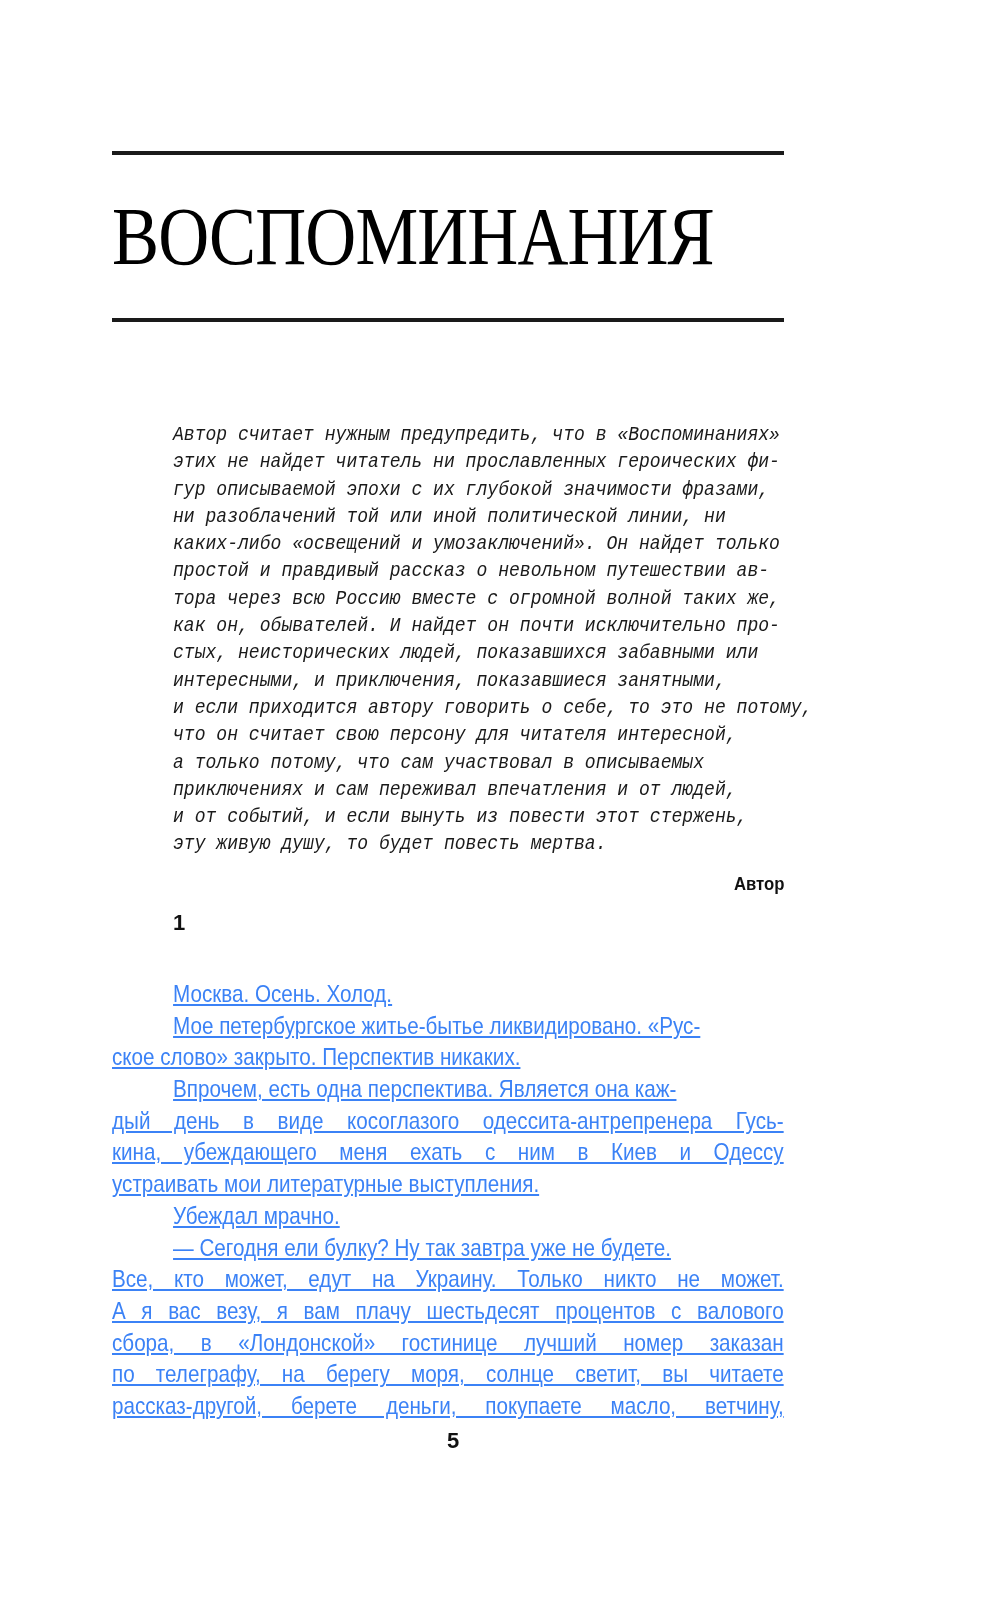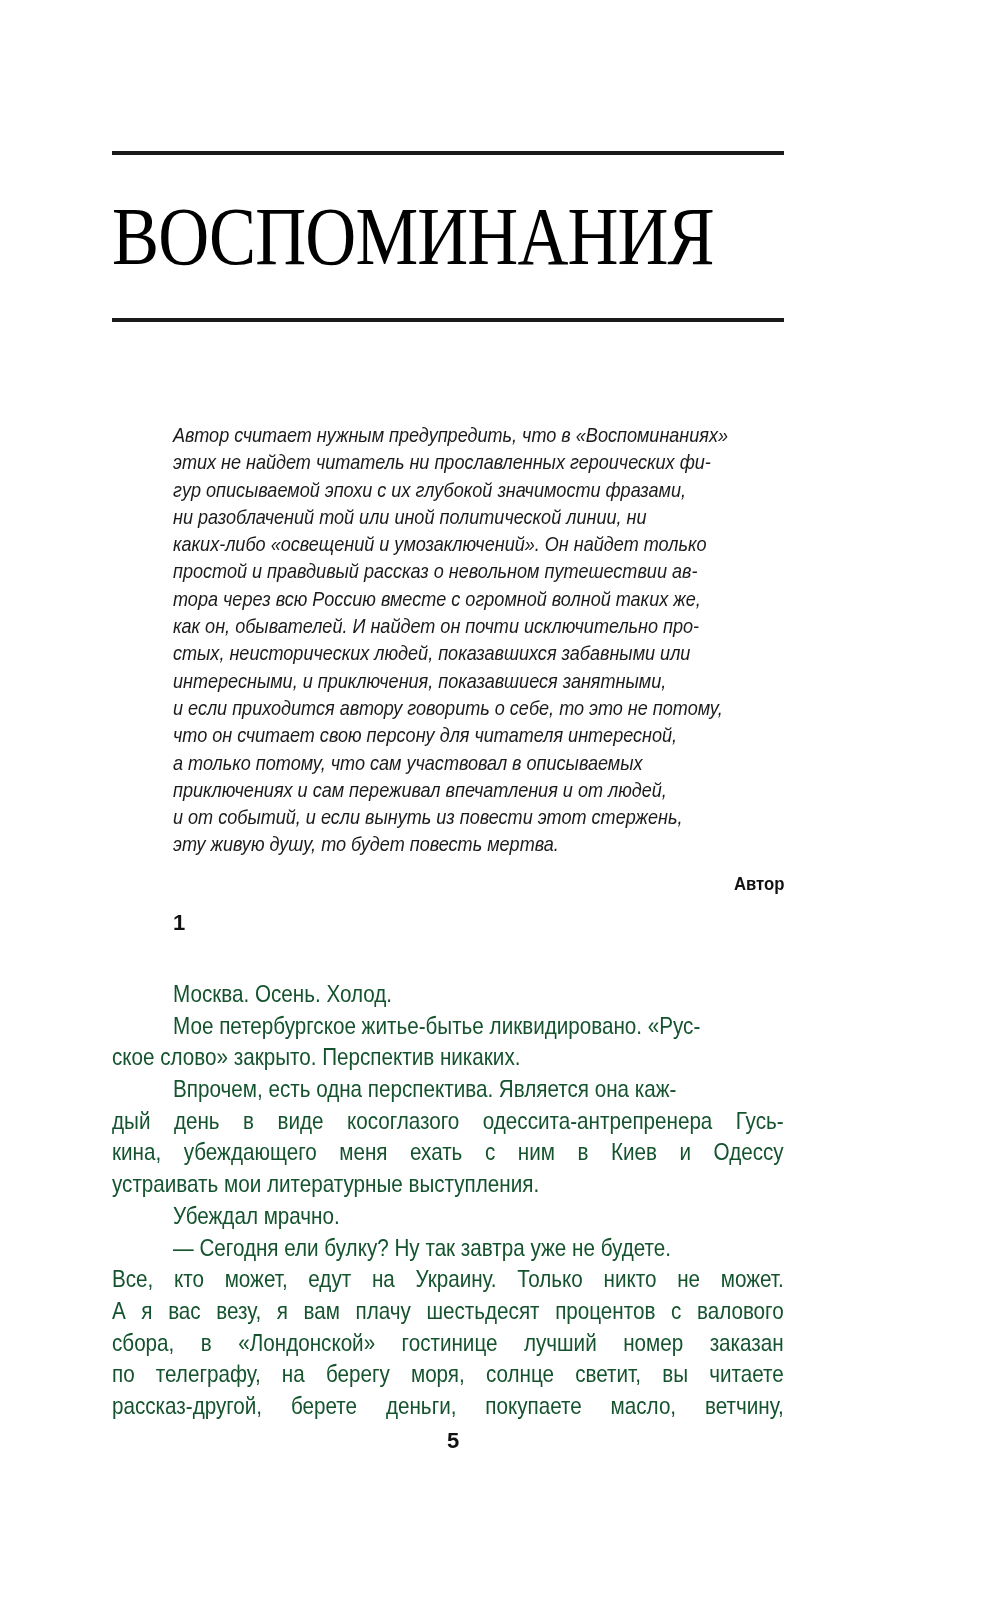--- a/index.html
+++ b/index.html
@@ -9,38 +9,38 @@
     .rule.bottom { top: 318px; }
     .title {
       position: absolute; left: 112px; width: 672px; top: 196px;
       font-family: "Liberation Serif", "DejaVu Serif", serif;
       font-size: 82px; line-height: 82px; letter-spacing: -1px;
       transform: scaleX(0.86); transform-origin: left top;
       white-space: nowrap; color: #000;
     }
     .epigraph {
       position: absolute; left: 173px; top: 421px; width: 620px;
-      font-family: Liberation Sans, sans-serif;
+      font-family: Liberation Mono, monospace;
       font-style: italic; font-size: 21px; line-height: 27.3px; color: #1a1a1a;
     }
     .epigraph .ln { display: block; white-space: nowrap; transform: scaleX(0.86); transform-origin: left top; }
     .signature {
       position: absolute; right: 216px; top: 873px;
       font-family: "Liberation Sans", "DejaVu Sans", sans-serif;
       font-weight: bold; font-size: 19px; transform: scaleX(0.88); transform-origin: right top;
     }
     .chapter {
       position: absolute; left: 173px; top: 910px;
       font-family: "Liberation Sans", "DejaVu Sans", sans-serif;
       font-weight: bold; font-size: 22px;
     }
     .body-text {
       position: absolute; left: 112px; top: 978px; width: 672px;
       font-family: "Liberation Sans", "DejaVu Sans", sans-serif;
-      font-size: 24px; line-height: 31.7px; color: #14532d;
+      font-size: 24px; line-height: 31.7px; color: #3b82f6; text-decoration: underline;
     }
     .body-text .ln {
       display: block; white-space: nowrap; height: 31.7px;
       transform: scaleX(0.86); transform-origin: left top;
     }
     .body-text .ln.ind { padding-left: 71px; }
     .body-text .ln.just { text-align: justify; text-align-last: justify; white-space: normal; width: 781px; }
     .page-number {
       position: absolute; left: 0; width: 906px; top: 1428px; text-align: center;
       font-family: "Liberation Sans", "DejaVu Sans", sans-serif;

